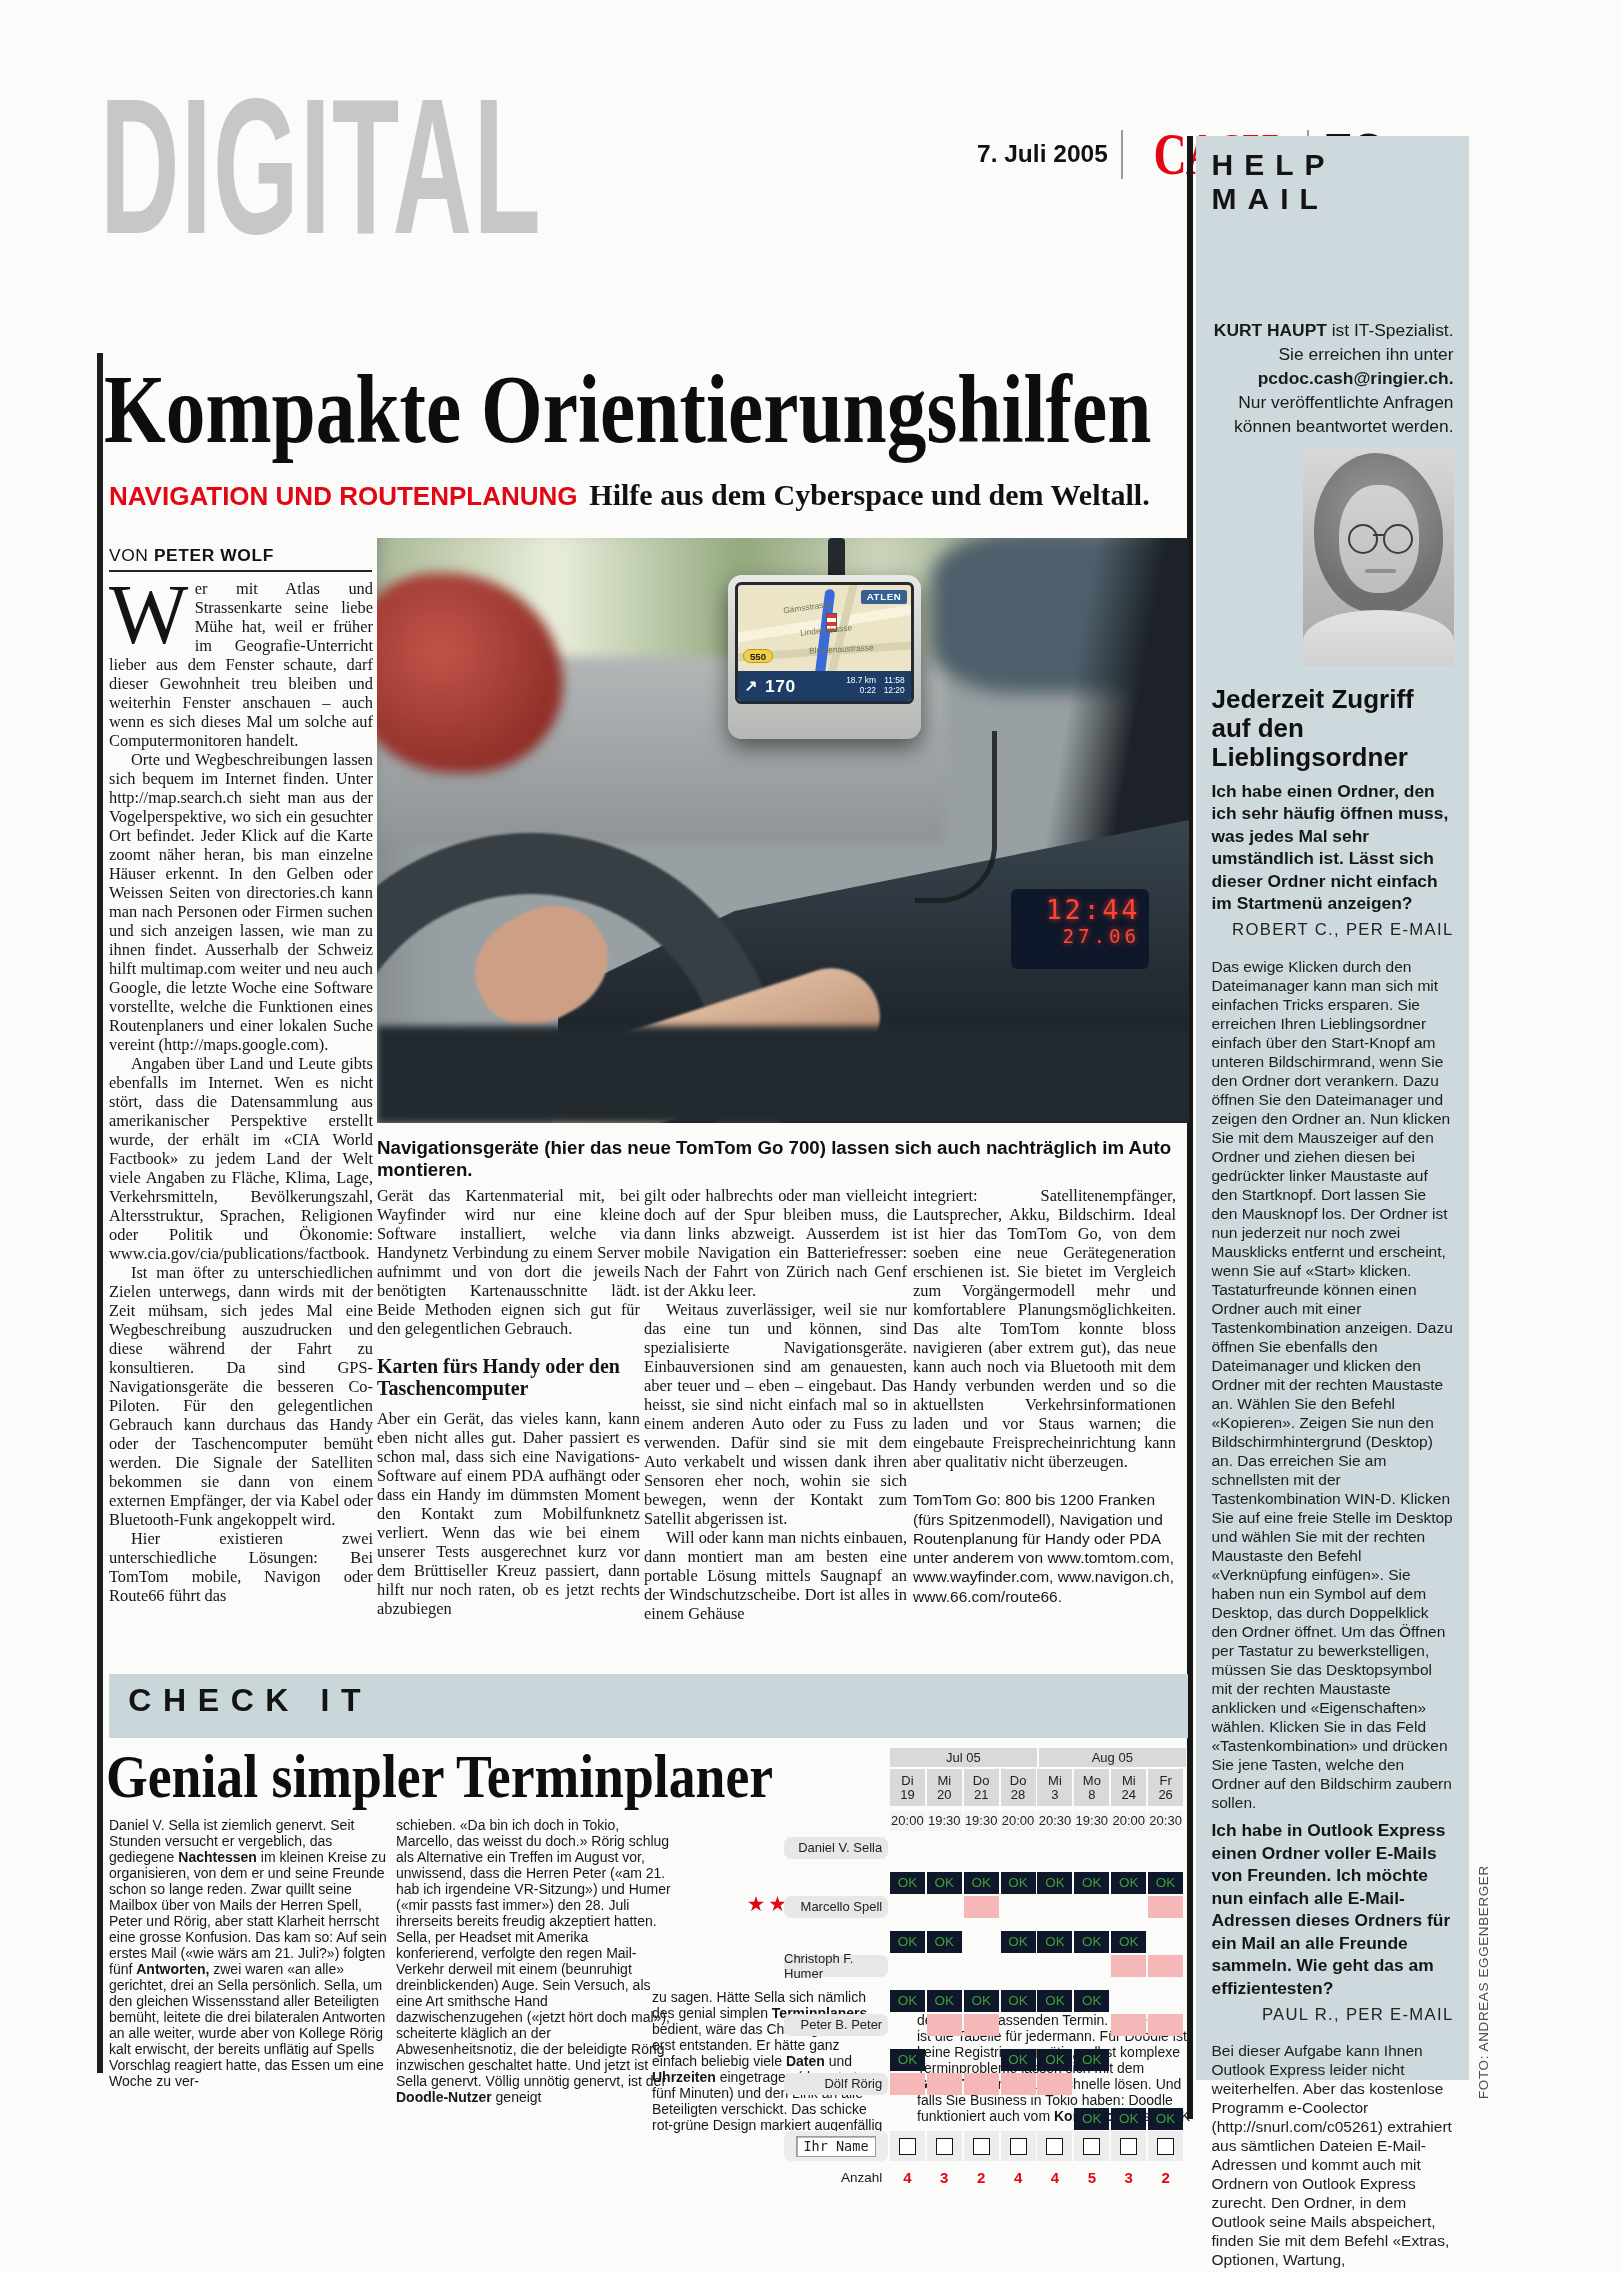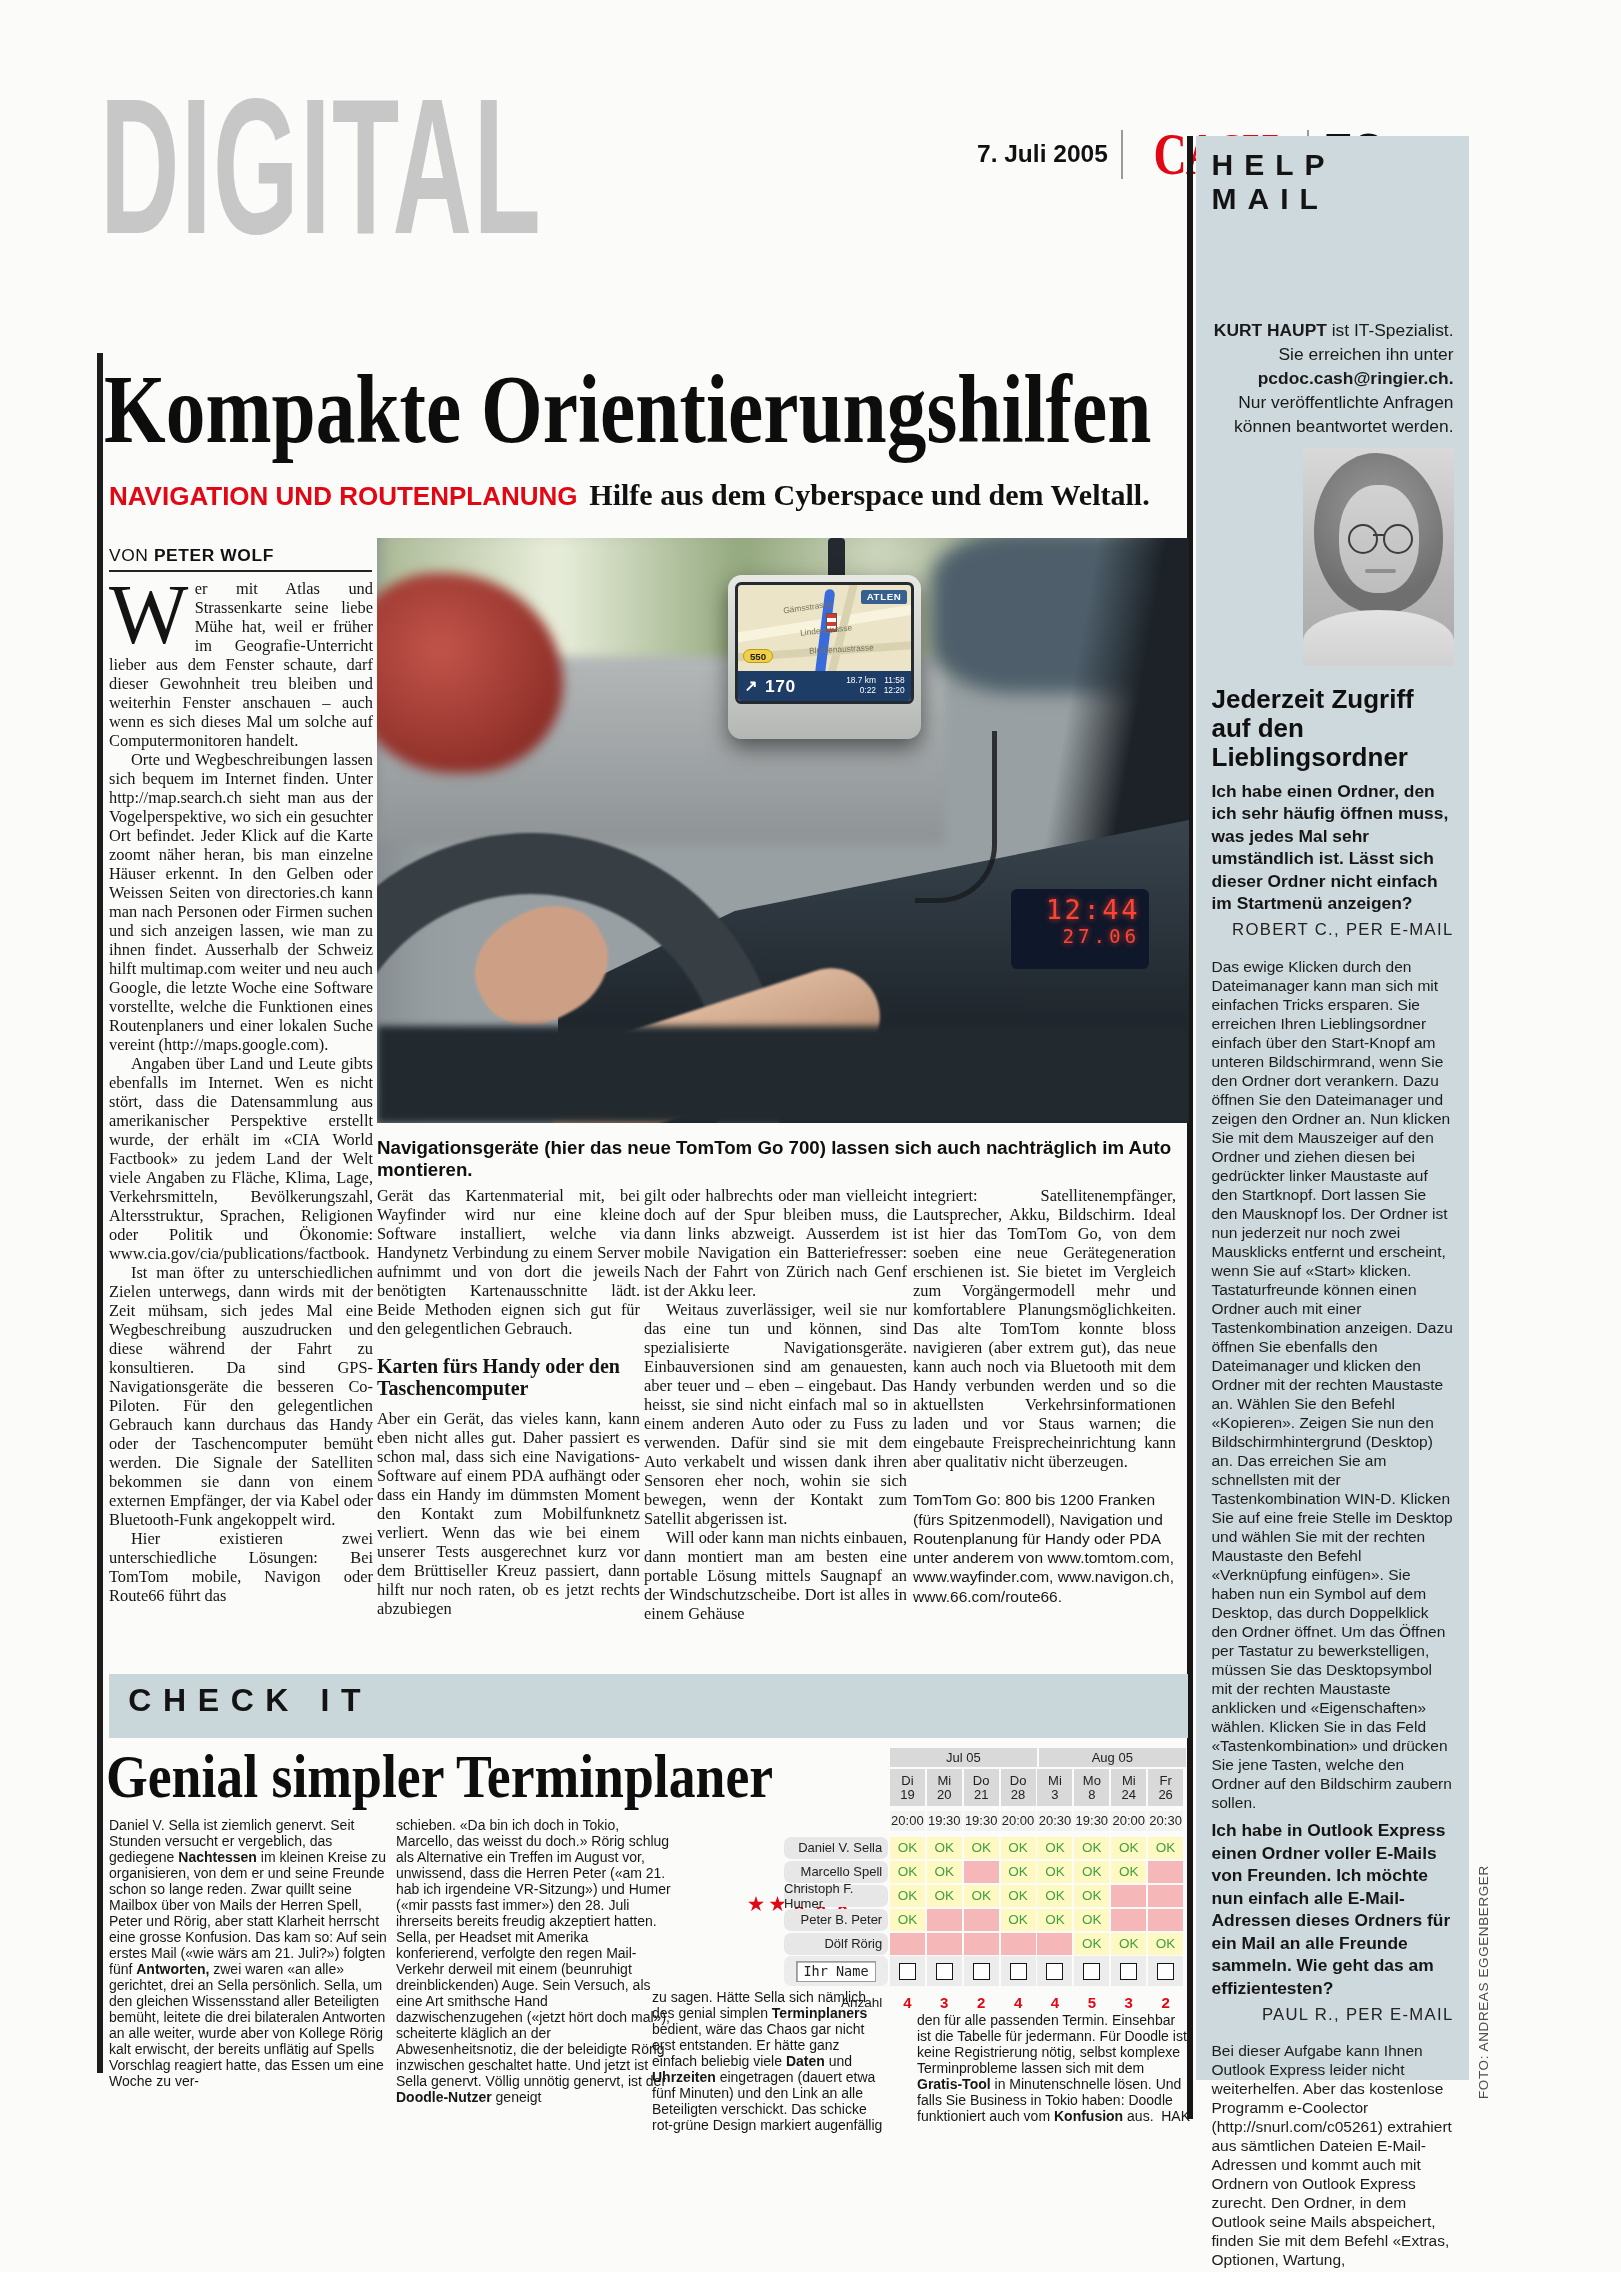--- a/index.html
+++ b/index.html
@@ -111,21 +111,21 @@
   
   #doodle{left:784px;top:1746px;width:406px;}
   .drow{display:flex;gap:1.9px;margin-top:1.9px;}
   .dlab{width:104px;flex:0 0 104px;box-sizing:border-box;border-radius:7px;}
   .dcell{width:35px;flex:0 0 35px;display:flex;align-items:center;justify-content:center;box-sizing:border-box;}
   .d-month{background:#d9d9d9;font-size:13px;color:#222;height:19.3px;display:flex;align-items:center;justify-content:center;}
   .d-day{background:#d9d9d9;height:37px;flex-direction:column;font-size:13px;line-height:14px;color:#222;}
   .d-time{background:#f3f3f2;height:19.3px;font-size:13px;color:#222;text-align:right;}
   .r-time{margin-top:5.2px;margin-bottom:6.4px;}
   .d-namelab{background:#e7e7e7;justify-content:flex-end;display:flex;align-items:center;padding-right:5.8px;font-size:13px;color:#222;height:22px;}
-  .d-ok{background:#fef9c3;color:#3f9f3a;font-size:13.5px;height:22px;}
+  .d-ok{background:#0f172a;color:#3f9f3a;font-size:13.5px;height:22px;margin-top:35px;}
   .d-no{background:#f5b7b7;height:22px;}
   .d-entry{background:#ececec;height:30px;}
   .d-entrylab{background:#ececec;height:30px;display:flex;align-items:center;justify-content:center;}
   .entry-input{background:#fff;border:1.3px solid #9c9c9c;box-shadow:inset 0.6px 0.6px 0 #777;font-family:"DejaVu Sans Mono",monospace;font-size:13.5px;padding:1.9px 6.4px;color:#222;}
   .checkbox{width:15px;height:15px;border:1.9px solid #161616;background:#fff;}
   .d-countlab{justify-content:flex-end;display:flex;align-items:center;padding-right:5.8px;font-size:13.5px;color:#1a1a1a;height:22px;}
   .d-count{color:#e30613;font-weight:700;font-size:15px;height:22px;}
   .r-count{margin-top:5.2px;}
 </style>
 </head>

